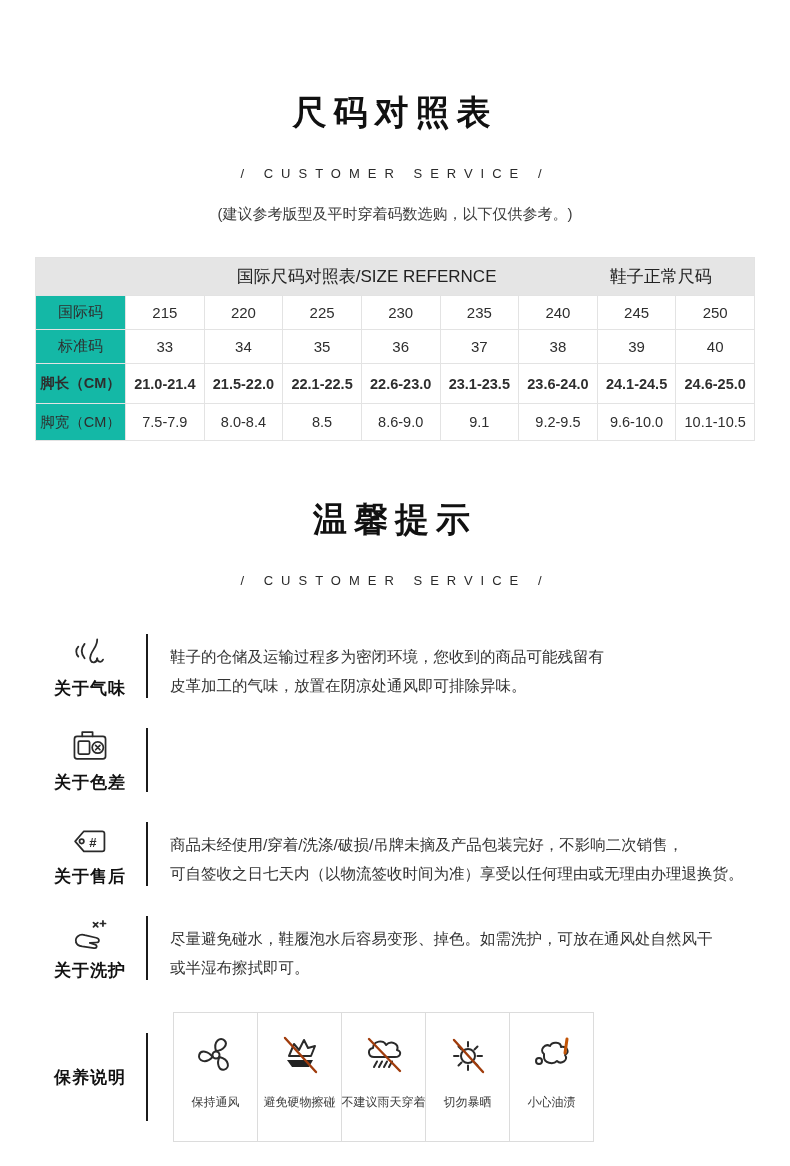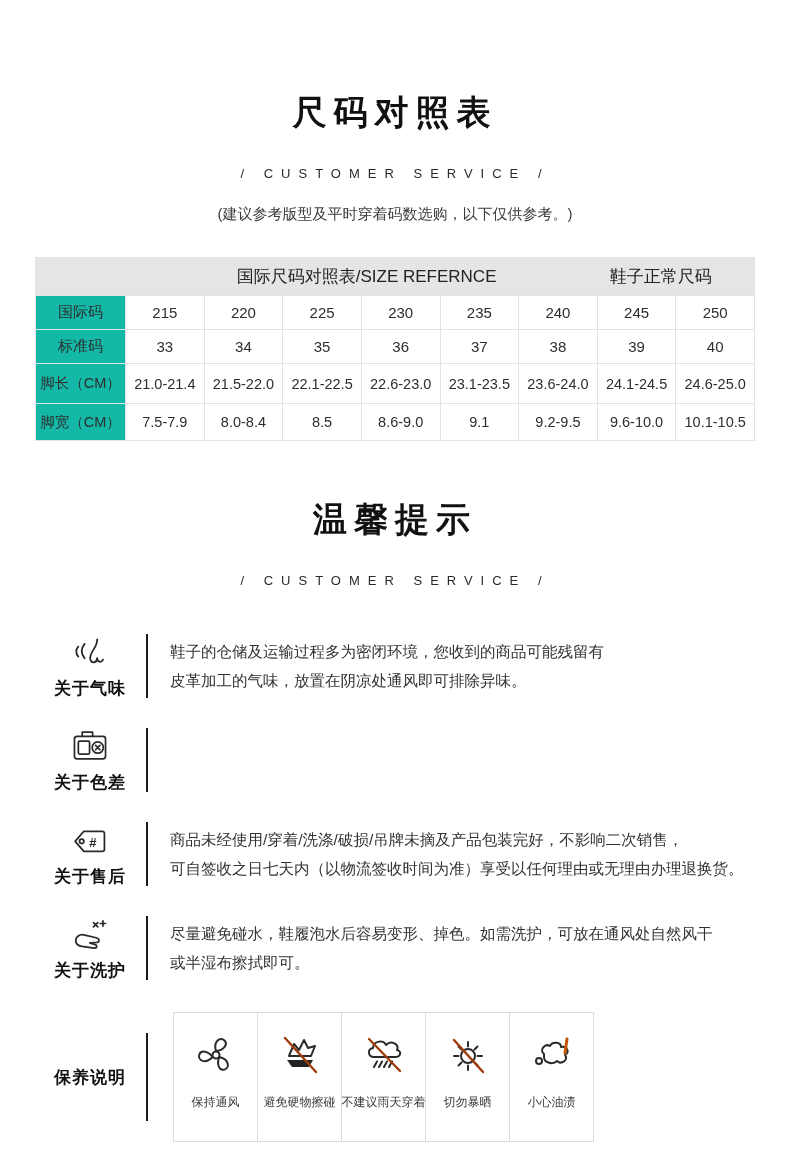--- a/index.html
+++ b/index.html
@@ -34,37 +34,37 @@
   }
   .size-table .thead td{
     background:#e5e5e5; height:38px; font-size:17px; color:#222;
     border-bottom:1px solid #e3e3e3;
   }
   .size-table .th-left{ border-right:none; padding-left:100px; }
   .size-table .th-right{ border-left:none; padding-right:30px; }
   .size-table .row-label{ background:#14b8a6; font-size:15px; }
   .size-table tr.r1 td{ height:34px; }
   .size-table tr.r2 td{ height:34px; }
-  .size-table tr.r3 td{ height:40px; font-size:14.5px; }
+  .size-table tr.r3 td{ height:40px; font-size:14.5px;font-weight:bold; }
   .size-table tr.r4 td{ height:37px; font-size:14.5px; }
   
   .tip-row{
     width:722px; margin:26px auto 0 auto;
     display:flex; align-items:stretch;
   }
   .tip-row.first{ margin-top:44px; }
   .tip-left{
     width:112px; flex:0 0 112px;
     display:flex; flex-direction:column; align-items:center; justify-content:center;
   }
   .tip-left .t-icon{ height:38px; display:flex; align-items:flex-end; justify-content:center; }
   .tip-label{ margin-top:7px; font-size:17px; font-weight:700; color:#111; letter-spacing:1px; }
   .tip-divider{ width:2px; background:#1b1b1b; margin:2px 0; }
   .tip-text{
-    padding-left:22px; display:flex; flex-direction:column; justify-content:center;
+    padding-left:22px; display:flex; flex-direction:column; justify-content:flex-end;
     min-height:68px;
   }
   .tip-text div{
     font-size:15.5px; line-height:29px; color:#333; white-space:nowrap;
   }
   
   .care-row{
     width:722px; margin:30px auto 0 auto;
     display:flex; align-items:center;
   }

